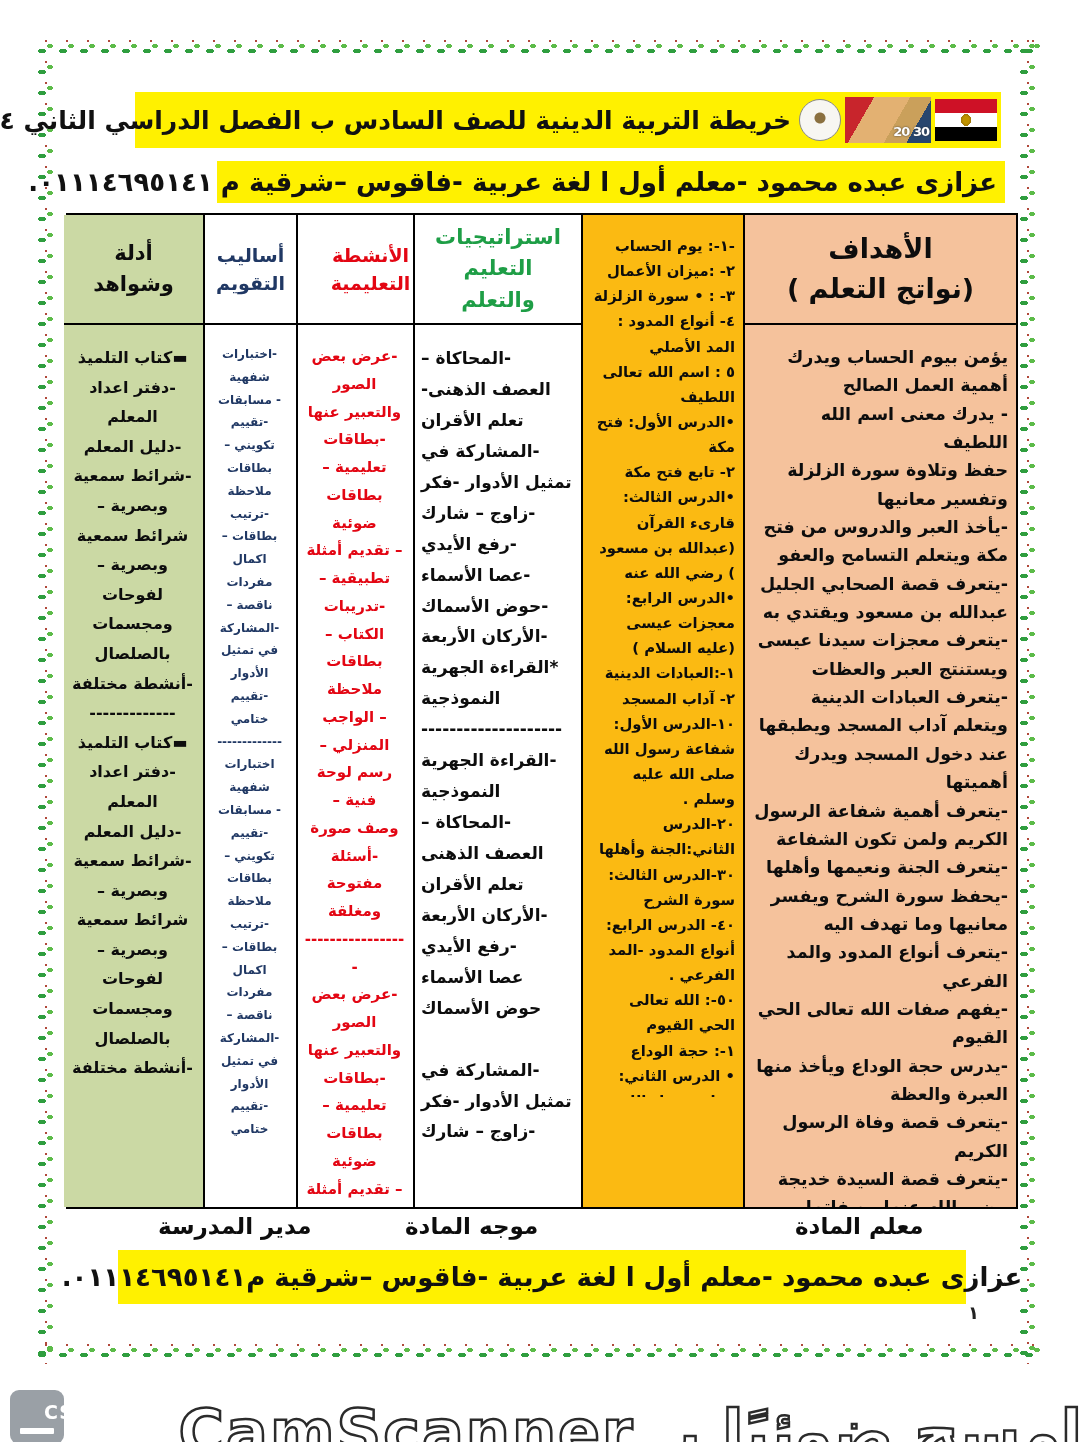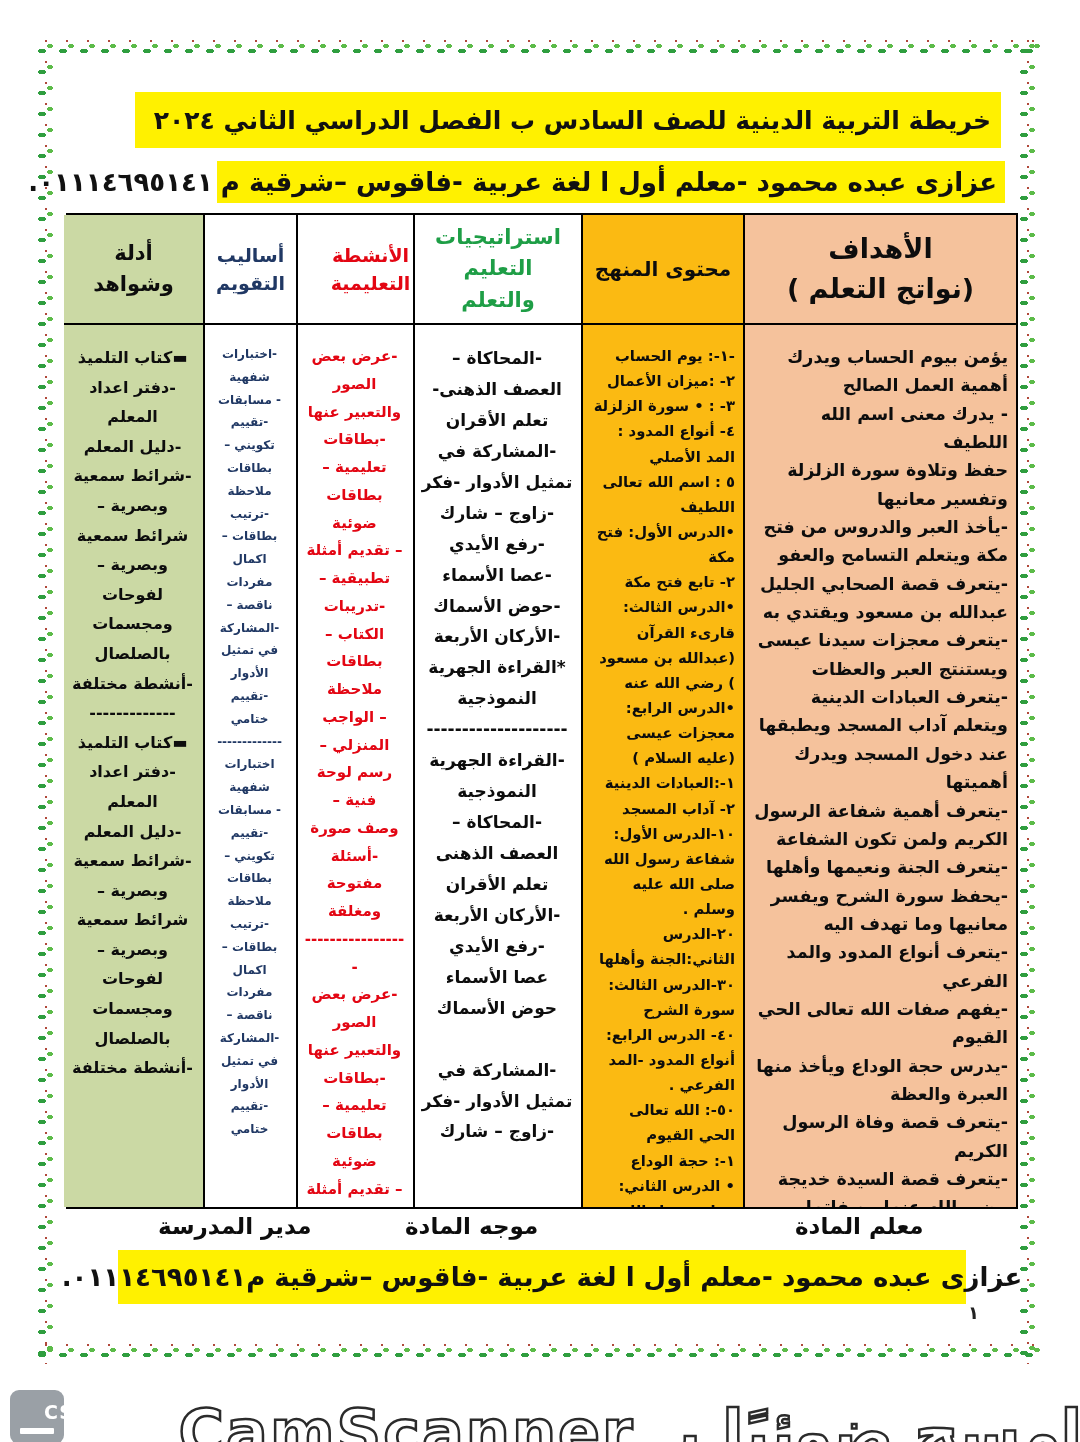--- a/index.html
+++ b/index.html
@@ -56,21 +56,21 @@
   .c-assessment{background:#fff;}
   .c-evidence{background:#CBD9A4;}
   .h-objectives{font-size:27px;color:#0d0d0d;line-height:1.5;}
   .h-content{font-size:20px;color:#0d0d0d;}
   .h-strategies{font-size:21px;color:#1E9E46;line-height:1.5;}
   .h-activities{font-size:19px;color:#E30613;line-height:1.5;padding-left:30px;}
   .h-assessment{font-size:19px;color:#203864;line-height:1.5;}
   .h-evidence{font-size:21px;color:#0d0d0d;line-height:1.5;}
   .b-objectives{font-size:17.5px;color:#0d0d0d;line-height:1.62;text-align:right;border-radius:28px;}
   .b-content{font-size:14.8px;color:#0d0d0d;line-height:1.7;text-align:right;}
-  .b-strategies{font-size:17px;color:#0d0d0d;line-height:1.82;text-align:center;}
+  .b-strategies{font-size:17px;color:#0d0d0d;line-height:1.82;text-align:left;}
   .b-activities{font-size:15px;color:#E30613;line-height:1.85;text-align:center;}
   .b-assessment{font-size:12px;color:#203864;line-height:1.9;text-align:center;}
   .b-evidence{font-size:16px;color:#0d0d0d;line-height:1.85;text-align:center;}
   
   .sign{position:absolute;top:1213px;font-weight:bold;font-size:23px;color:#0d0d0d;direction:rtl;}
   .sign-teacher{left:795px;}
   .sign-supervisor{left:405px;text-align:right;}
   .sign-principal{left:158px;}
   .banner{left:118px;top:1250px;width:848px;height:54px;background:#FFF100;direction:rtl;
     display:flex;align-items:center;justify-content:center;font-weight:bold;font-size:26px;
@@ -87,20 +87,29 @@
 </style>
 </head>
 <body>
 
 <div class="leafband leaf-top"></div>
 <div class="leafband leaf-bottom"></div>
 <div class="leafband leaf-left"></div>
 <div class="leafband leaf-right"></div>
 
 <div class="abs title-bar">
+  <div class="logo-strip">
+    <div class="seal"></div>
+    <div class="sphinx">
+      <span class="v2030">20 30</span>
+    </div>
+    <div class="flag">
+      <div class="eagle"></div>
+    </div>
+  </div>
   <div class="title-text">خريطة التربية الدينية  للصف السادس   ب الفصل الدراسي الثاني  ٢٠٢٤</div>
 </div>
 
 <div class="abs teacher-line">
   <span class="hl">عزازى  عبده محمود  -معلم أول ا لغة عربية  -فاقوس  –شرقية  م</span>
   <span class="phone">٠١١١٤٦٩٥١٤١.</span>
 </div>
 
 <div class="abs sheet">
 
@@ -121,21 +130,20 @@
 -يفهم صفات الله تعالى الحي القيوم
 -يدرس حجة الوداع ويأخذ منها العبرة والعظة
 -يتعرف قصة وفاة الرسول الكريم
 -يتعرف قصة السيدة خديجة رضي الله عنها وصفاتها
 -يتعرف قصة المائدة ورفع سيدنا عيسى وبدرك أهمية صفات سيدنا عيسى
 -يتعرف العبادات المالية وأنواعها
 -يدرك أهمية الشكر والامتنان</div>
   </div>
 
   <div class="col c-content">
-    <div class="cell-head h-content">محتوى المنهج</div>
     <div class="cell-body b-content">-١-: يوم الحساب
 ٢- :ميزان الأعمال
 ٣- : • سورة الزلزلة
 ٤- أنواع المدود : المد الأصلي
 ٥ : اسم الله تعالى اللطيف
 •الدرس الأول: فتح مكة
 ٢- تابع فتح مكة
 •الدرس الثالث: قارىء القرآن (عبدالله بن مسعود ) رضي الله عنه
 •الدرس الرابع: معجزات عيسى (عليه السلام )
 ١-:العبادات الدينية

